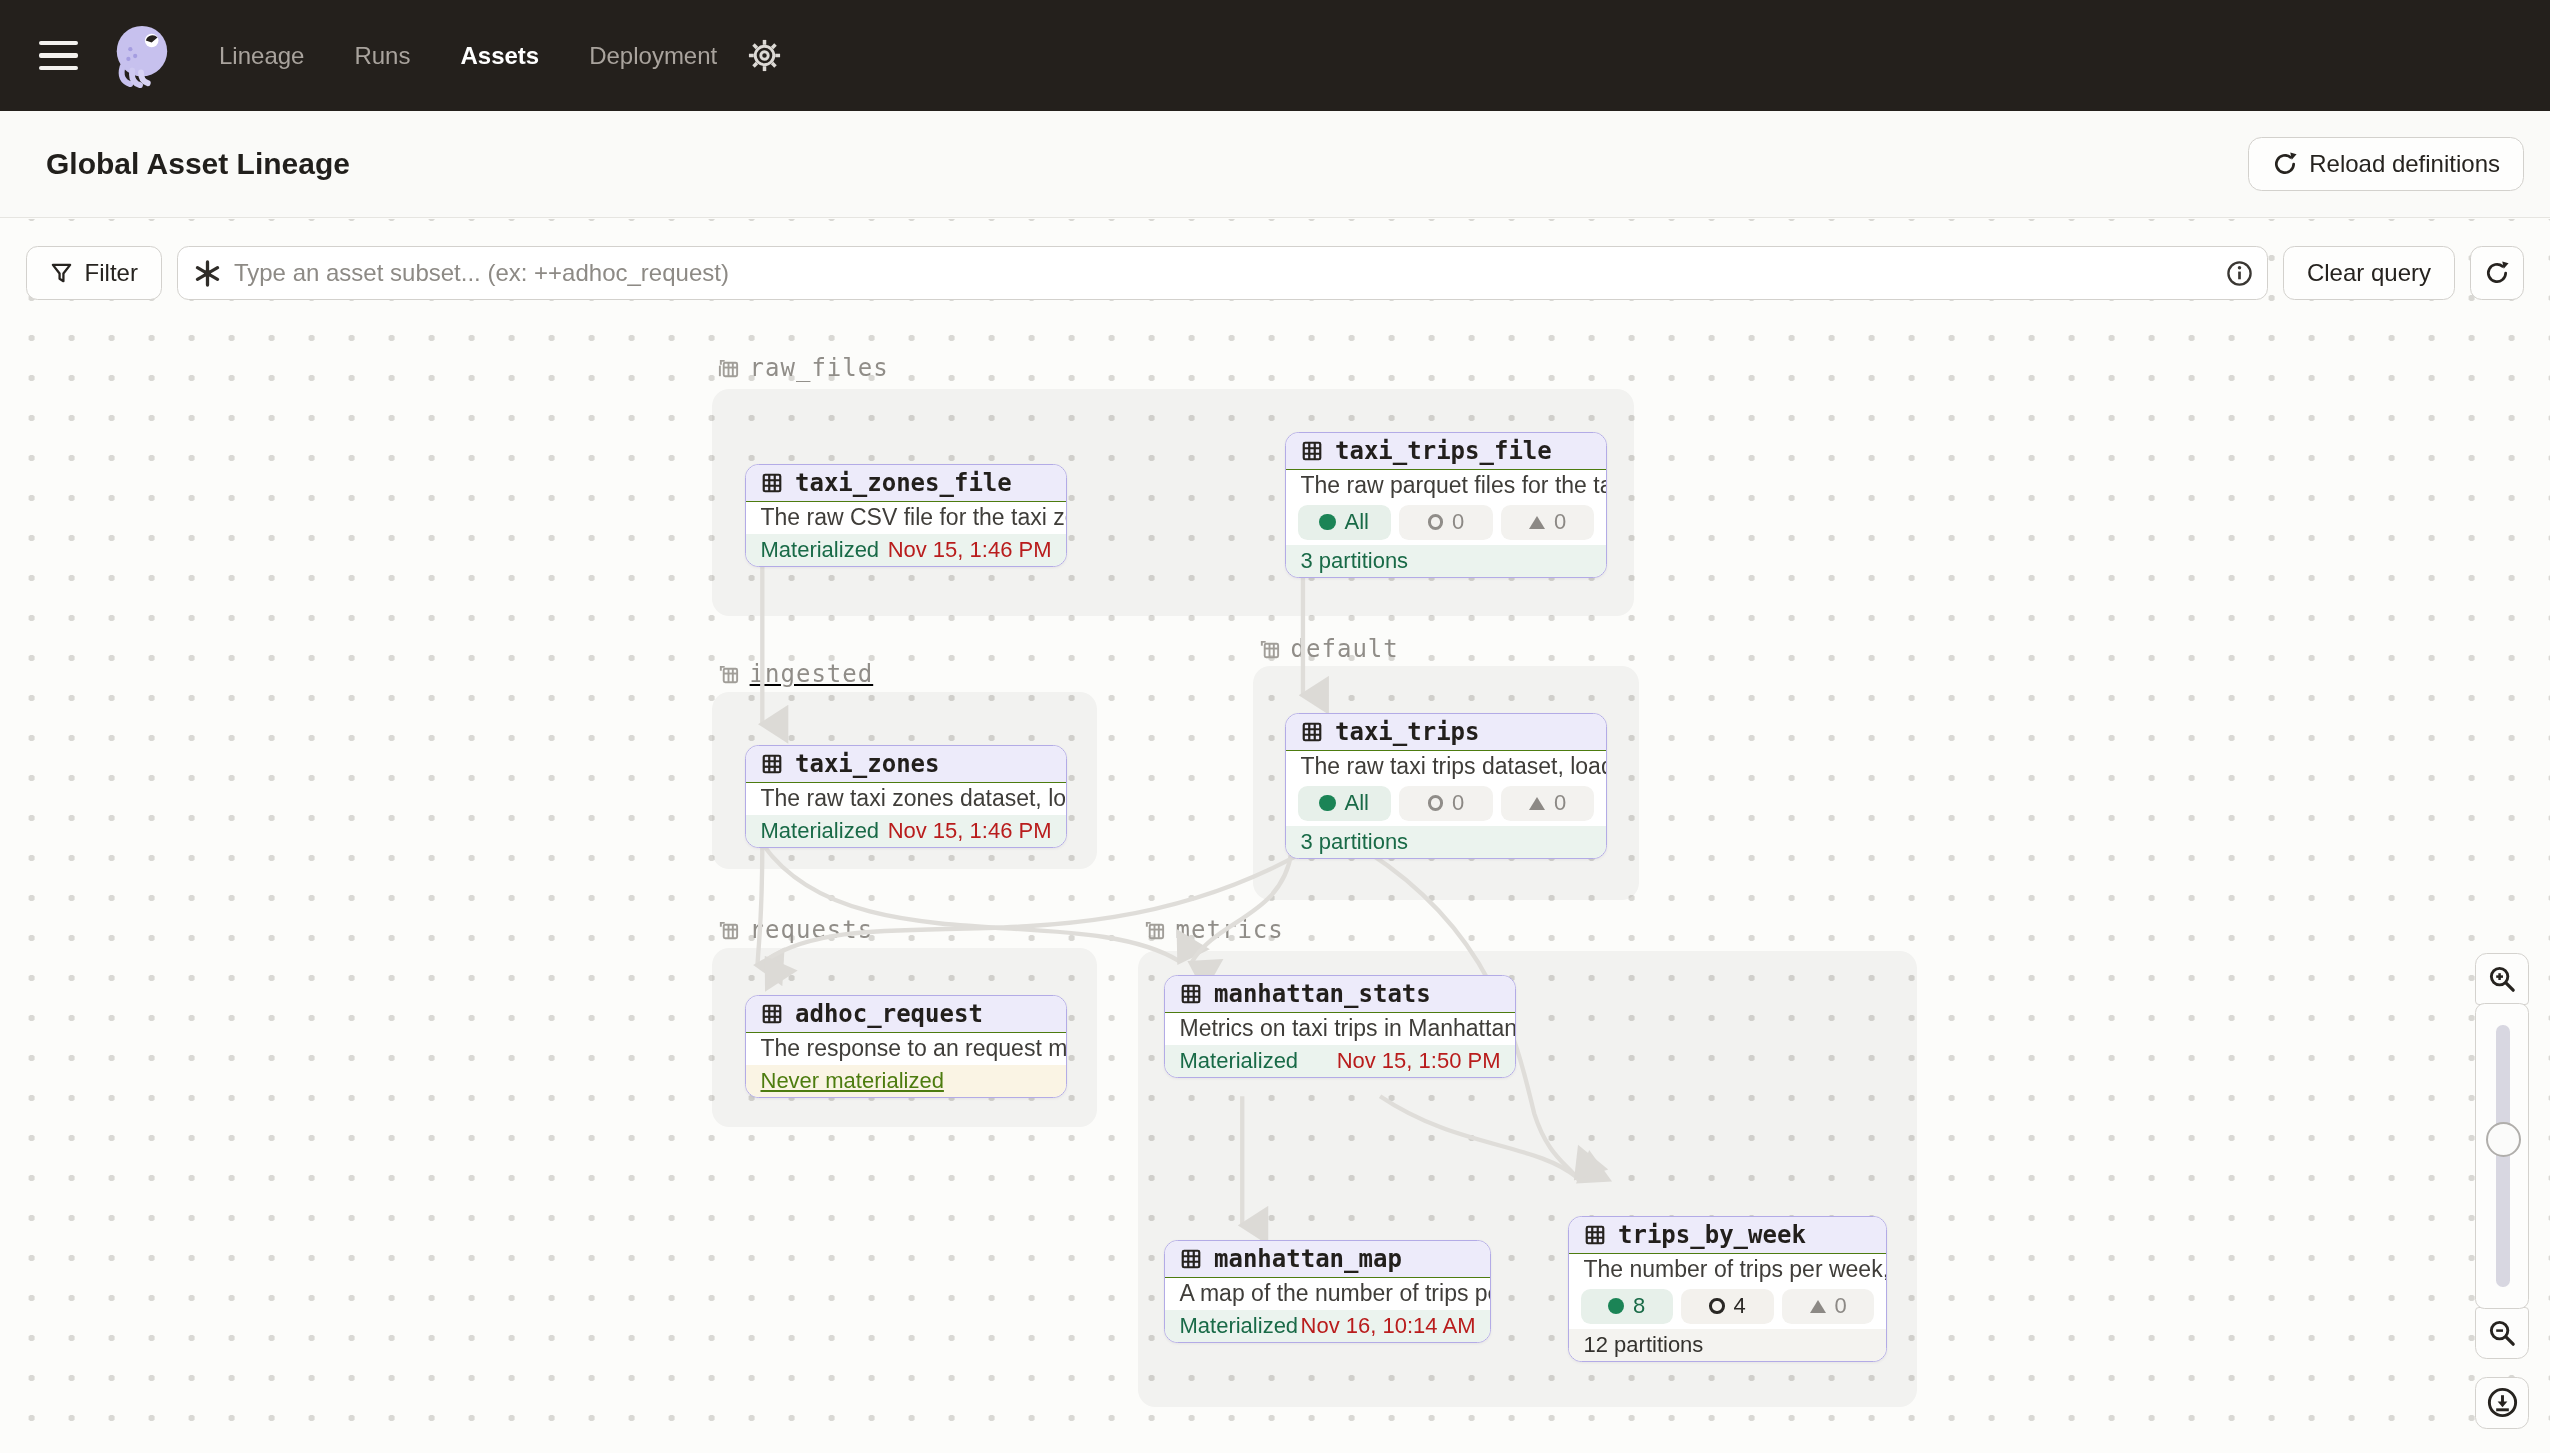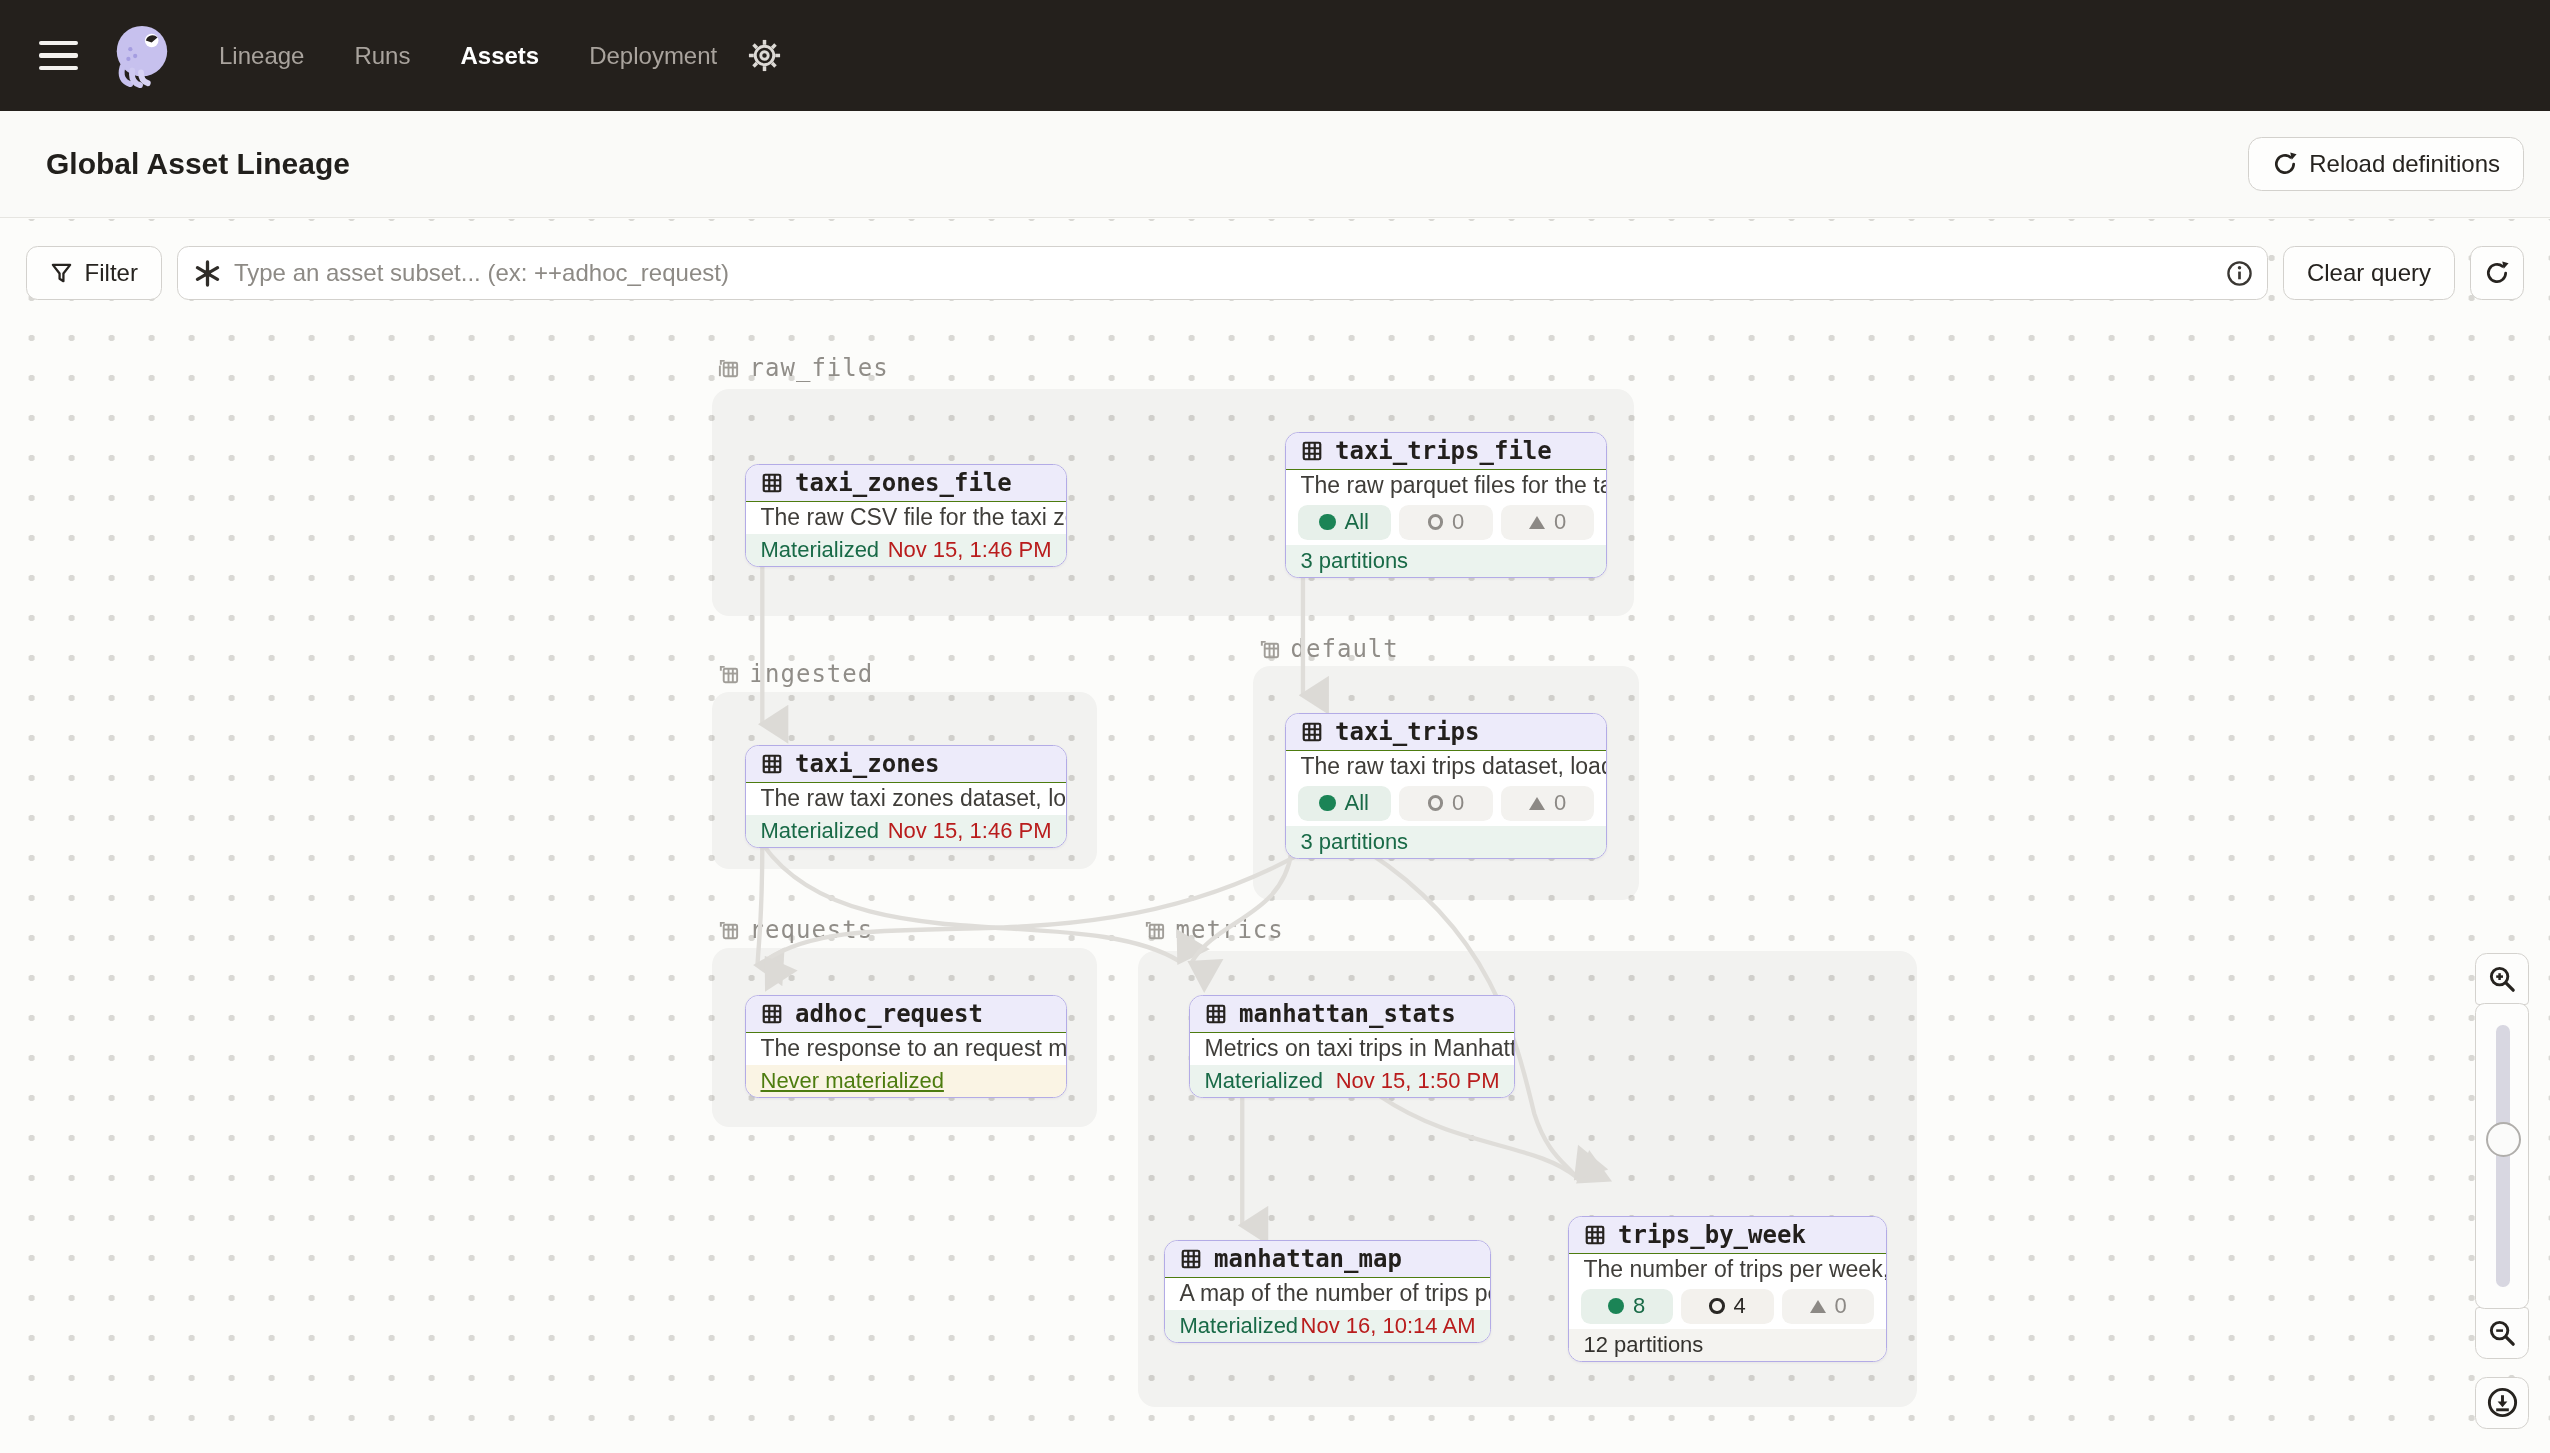--- a/index.html
+++ b/index.html
@@ -187,21 +187,21 @@
           <path d="M4 8 v-4 h4 M20 4 h0"></path>
           <rect x="7" y="6" width="14" height="14" rx="1.5"></rect>
           <line x1="7" y1="11" x2="21" y2="11"></line>
           <line x1="12" y1="6" x2="12" y2="20"></line>
           <line x1="16.5" y1="6" x2="16.5" y2="20"></line>
           <path d="M3 9 v11 h0"></path>
         </g>
       </svg>
     <span>raw_files</span>
   </div>
-  <div class="group-label mono" style="left:717px;top:441px;">
+  <div class="group-label mono" style="left:717px;top:441px;text-decoration:underline;">
     <svg width="23" height="23" viewBox="0 0 24 24">
         <g fill="none" stroke="#A19E99" stroke-width="2">
           <path d="M4 8 v-4 h4"></path>
           <rect x="7" y="6" width="14" height="14" rx="1.5"></rect>
           <line x1="7" y1="11" x2="21" y2="11"></line>
           <line x1="12" y1="6" x2="12" y2="20"></line>
           <line x1="16.5" y1="6" x2="16.5" y2="20"></line>
         </g>
       </svg>
     <span>ingested</span>
@@ -380,21 +380,21 @@
           </g>
         </svg>
       <span class="mono">adhoc_request</span>
     </div>
     <div class="node-desc">The response to an request made in th...</div>
     <div class="node-footer cream">
       <span class="status-orange">Never materialized</span>
     </div>
   </div>
 
-  <div class="node" style="left:1164px;top:776px;width:326px;margin-left:25px;">
+  <div class="node" style="left:1164px;top:756px;width:352px;">
     <div class="node-header">
       <svg width="22" height="22" viewBox="0 0 24 24">
           <g fill="none" stroke="#26231F" stroke-width="2.4">
             <rect x="3" y="3" width="18" height="18" rx="1.5"></rect>
             <line x1="3" y1="9" x2="21" y2="9"></line>
             <line x1="3" y1="15" x2="21" y2="15"></line>
             <line x1="9" y1="3" x2="9" y2="21"></line>
             <line x1="15" y1="3" x2="15" y2="21"></line>
           </g>
         </svg>

